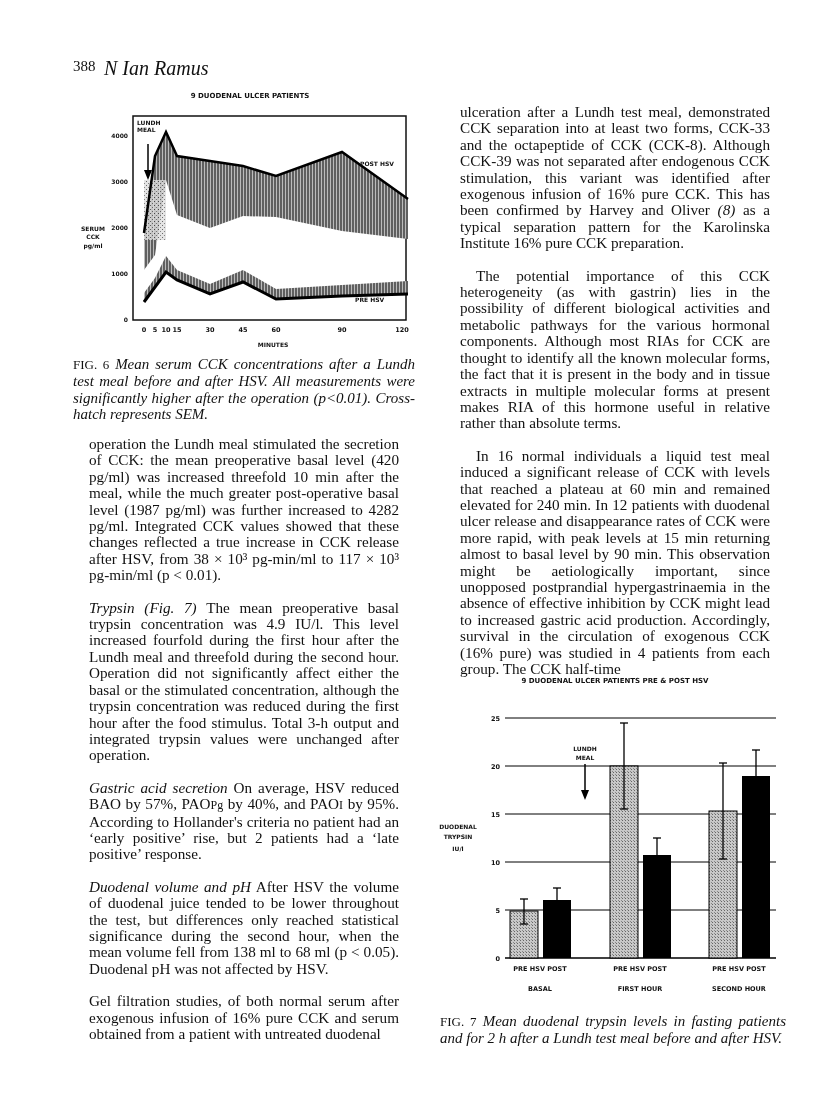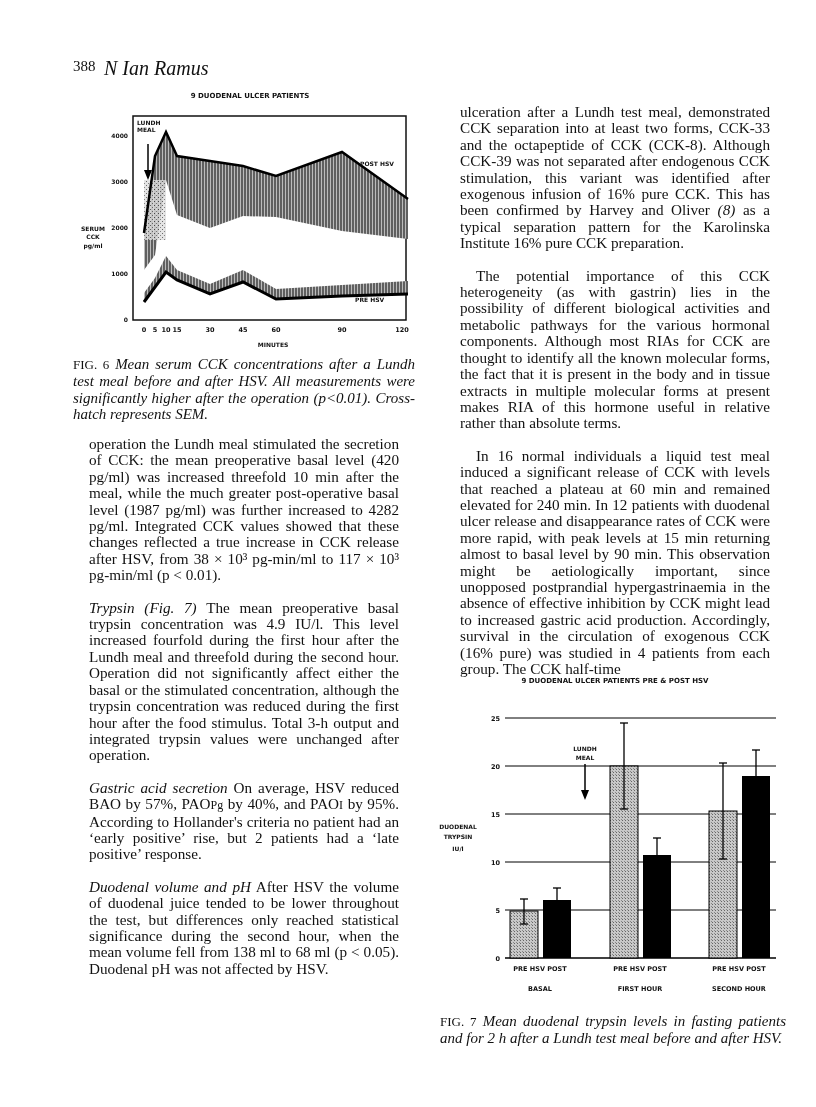--- a/index.html
+++ b/index.html
@@ -87,20 +87,21 @@
 <div class="abs cap" style="left:73px;top:356px;width:342px;">
   <span class="fig">FIG. 6</span>
   <span>Mean serum CCK concentrations after a Lundh test meal before and after HSV. All measurements were significantly higher after the operation (p&lt;0.01). Cross-hatch represents SEM.</span>
 </div>
 
 <div class="col colL" style="top:420px;">
   <p>operation the Lundh meal stimulated the secretion of CCK: the mean preoperative basal level (420 pg/ml) was increased threefold 10 min after the meal, while the much greater post-operative basal level (1987 pg/ml) was further increased to 4282 pg/ml. Integrated CCK values showed that these changes reflected a true increase in CCK release after HSV, from 38 × 10³ pg-min/ml to 117 × 10³ pg-min/ml (p &lt; 0.01).</p>
   <p style="margin-top:4px;"><span class="it">Trypsin (Fig. 7)</span><span> The mean preoperative basal trypsin concentration was 4.9 IU/l. This level increased fourfold during the first hour after the Lundh meal and threefold during the second hour. Operation did not significantly affect either the basal or the stimulated concentration, although the trypsin concentration was reduced during the first hour after the food stimulus. Total 3-h output and integrated trypsin values were unchanged after operation.</span></p>
   <p style="margin-top:4px;"><span class="it">Gastric acid secretion</span><span> On average, HSV reduced BAO by 57%, PAO</span><span class="sub">Pg</span><span> by 40%, and PAO</span><span class="sub">I</span><span> by 95%. According to Hollander's criteria no patient had an ‘early positive’ rise, but 2 patients had a ‘late positive’ response.</span></p>
   <p style="margin-top:4px;"><span class="it">Duodenal volume and pH</span><span> After HSV the volume of duodenal juice tended to be lower throughout the test, but differences only reached statistical significance during the second hour, when the mean volume fell from 138 ml to 68 ml (p &lt; 0.05). Duodenal pH was not affected by HSV.</span></p>
+  <p style="margin-top:4px;">Gel filtration studies, of both normal serum after exogenous infusion of 16% pure CCK and serum obtained from a patient with untreated duodenal</p>
 </div>
 
 <div class="col colR" style="top:88px;">
   <p><span>ulceration after a Lundh test meal, demonstrated CCK separation into at least two forms, CCK-33 and the octapeptide of CCK (CCK-8). Although CCK-39 was not separated after endogenous CCK stimulation, this variant was identified after exogenous infusion of 16% pure CCK. This has been confirmed by Harvey and Oliver </span><span class="it">(8)</span><span> as a typical separation pattern for the Karolinska Institute 16% pure CCK preparation.</span></p>
   <p class="indent" style="margin-top:3px;">The potential importance of this CCK heterogeneity (as with gastrin) lies in the possibility of different biological activities and metabolic pathways for the various hormonal components. Although most RIAs for CCK are thought to identify all the known molecular forms, the fact that it is present in the body and in tissue extracts in multiple molecular forms at present makes RIA of this hormone useful in relative rather than absolute terms.</p>
   <p class="indent" style="margin-top:3px;">In 16 normal individuals a liquid test meal induced a significant release of CCK with levels that reached a plateau at 60 min and remained elevated for 240 min. In 12 patients with duodenal ulcer release and disappearance rates of CCK were more rapid, with peak levels at 15 min returning almost to basal level by 90 min. This observation might be aetiologically important, since unopposed postprandial hypergastrinaemia in the absence of effective inhibition by CCK might lead to increased gastric acid production. Accordingly, survival in the circulation of exogenous CCK (16% pure) was studied in 4 patients from each group. The CCK half-time</p>
 </div>
 
 <div class="abs" style="left:430px;top:670px;width:370px;height:345px;">
   <svg width="370" height="345" viewBox="0 0 370 345">

